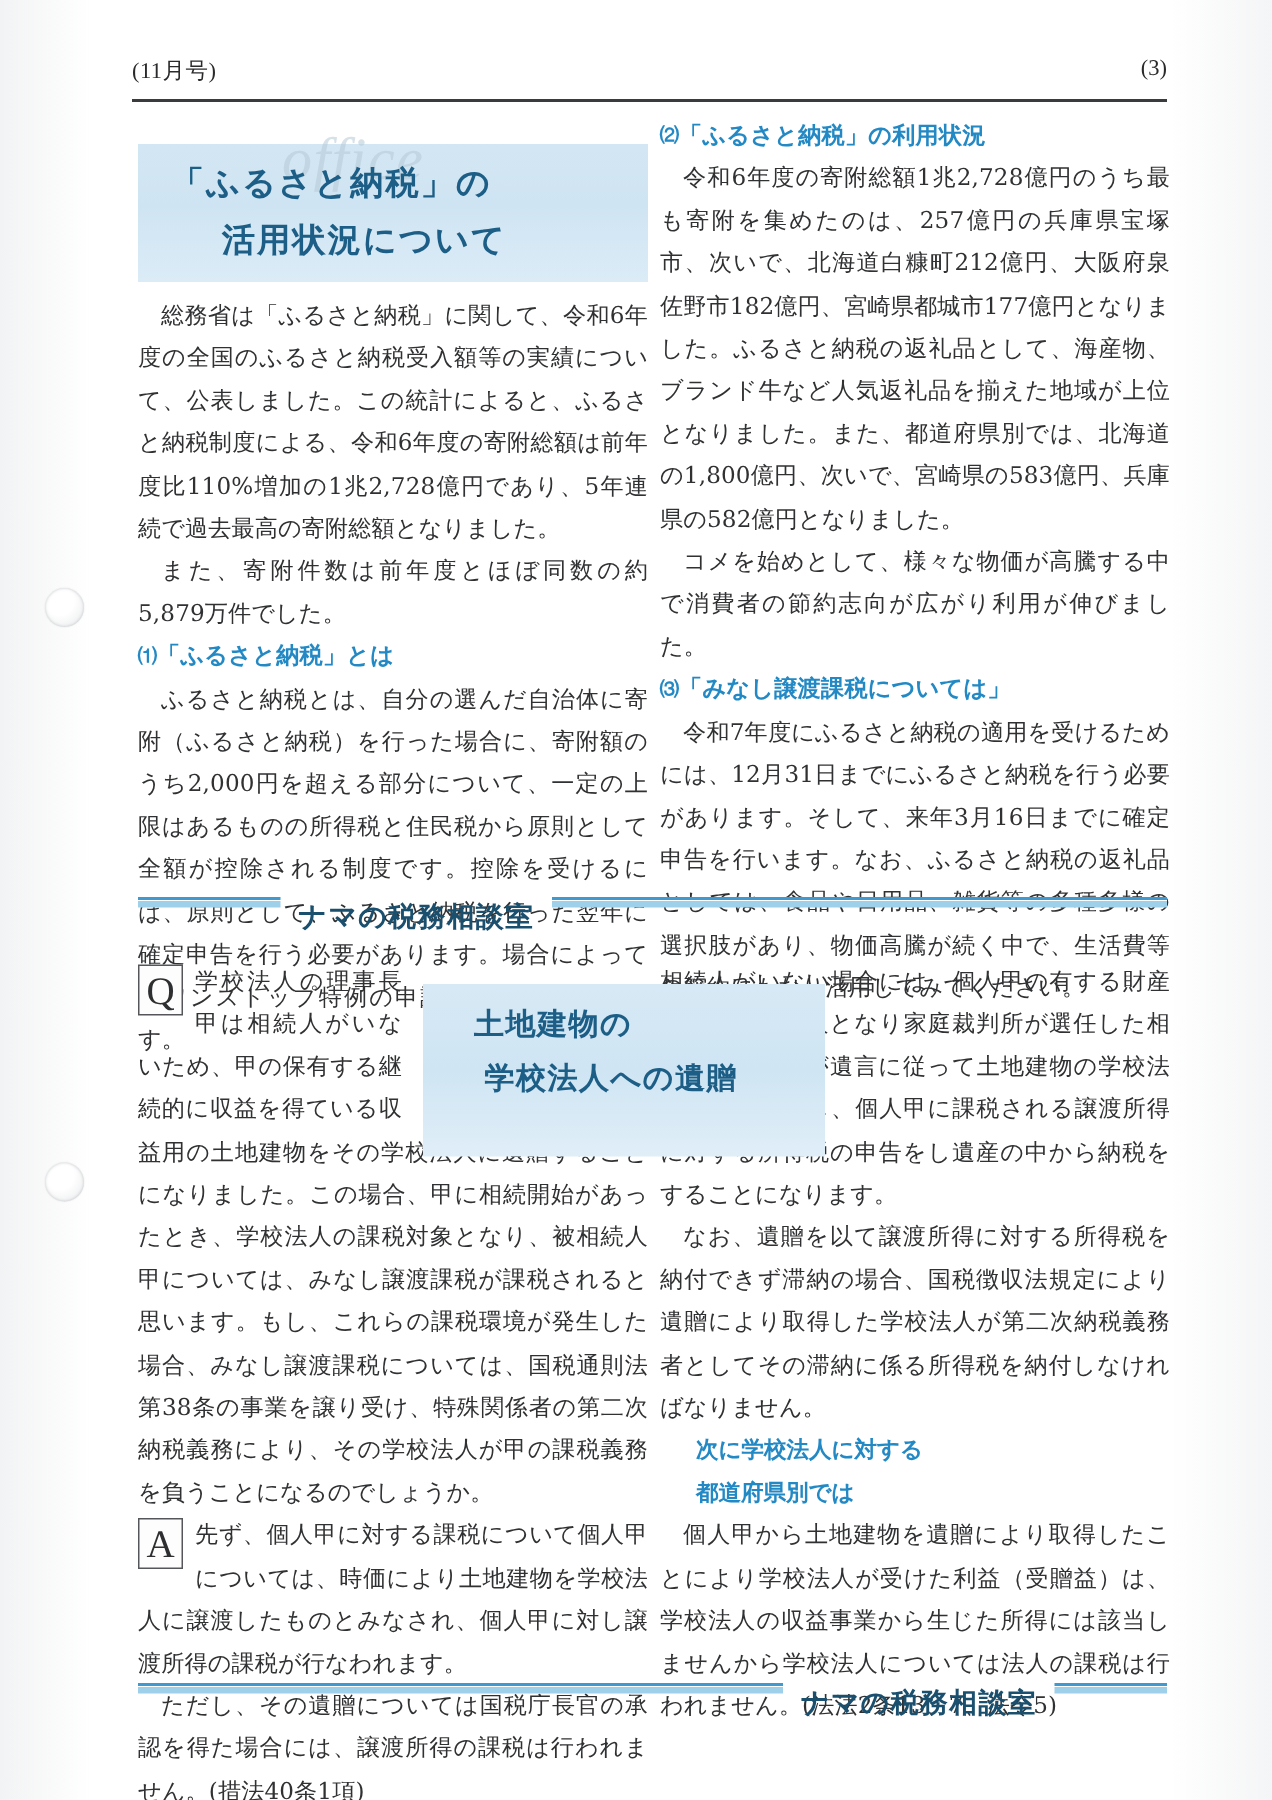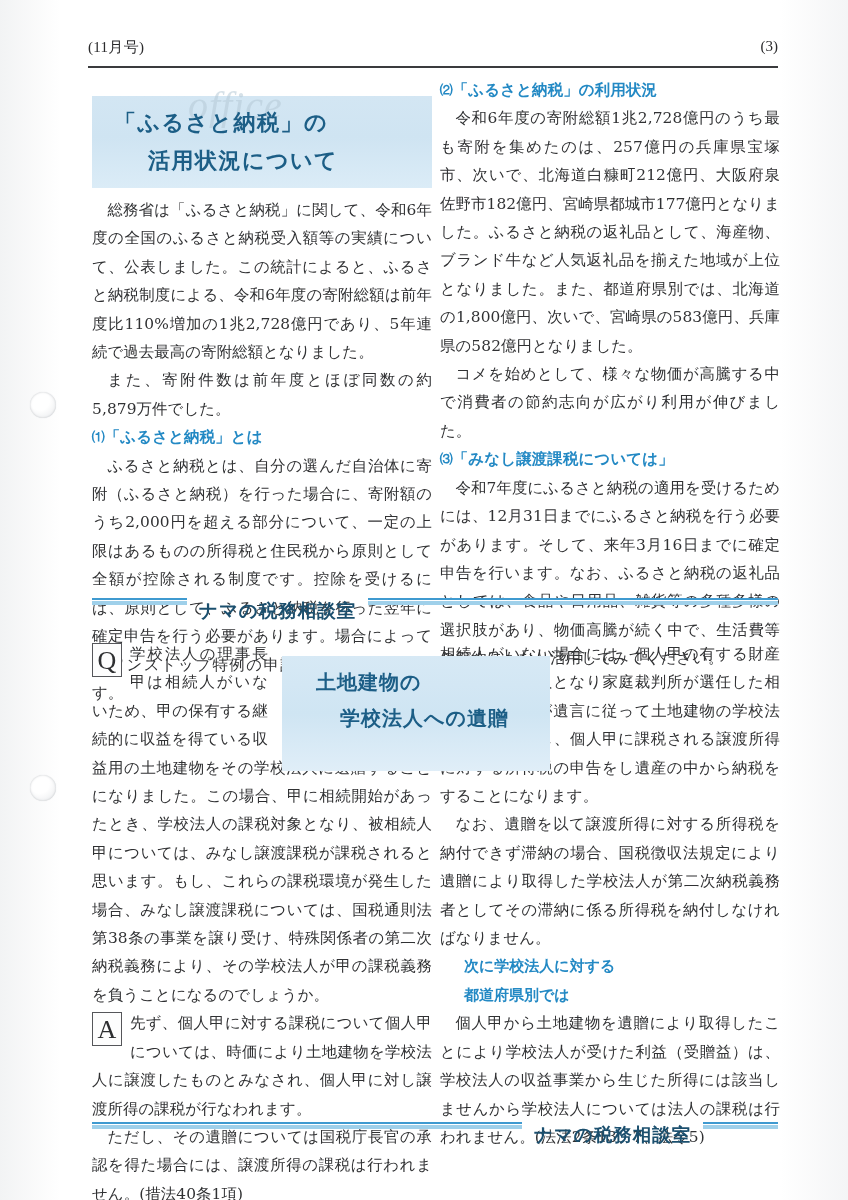--- a/index.html
+++ b/index.html
@@ -216,21 +216,21 @@
     top: 8px;
     width: 268px;
     font-family: "DejaVu Sans", "Liberation Sans", sans-serif;
     font-size: 20px;
     font-weight: bold;
     color: #1c5e86;
     line-height: 36px;
     letter-spacing: 1px;
   }
   .qa-banner-title .l1 { display: block; padding-left: 34px; }
-  .qa-banner-title .l2 { display: block; padding-left: 58px; }
+  .qa-banner-title .l2 { display: block; padding-left: 41px; }
 
   
   .q-wrap-spacer {
     float: right;
     width: 164px;
     height: 92px;
     shape-outside: content-box;
   }
 </style>
 </head>

